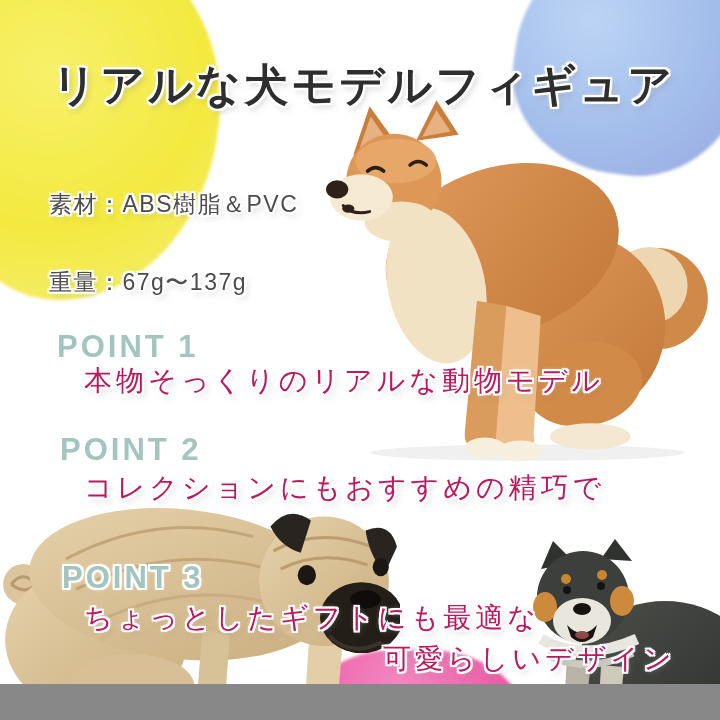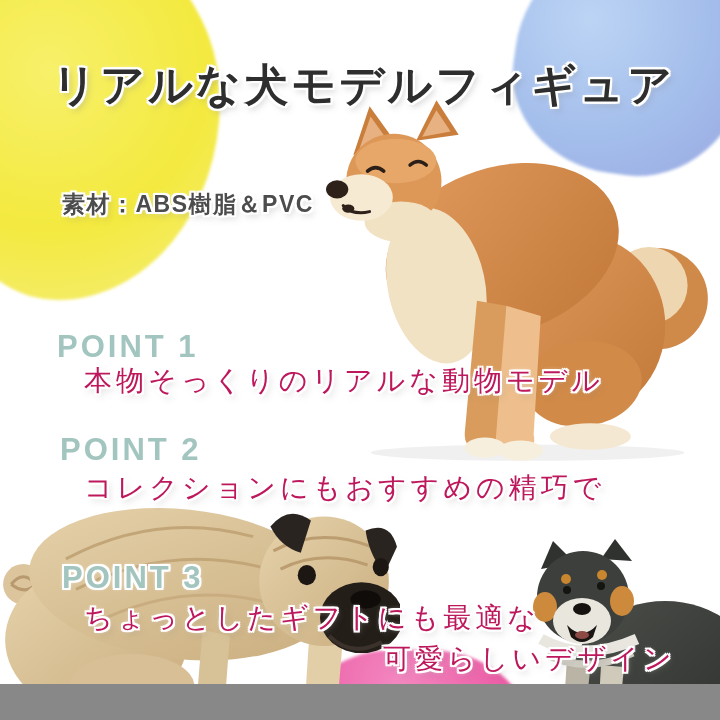--- a/index.html
+++ b/index.html
@@ -37,22 +37,22 @@
     text-shadow:
       -2px -2px 0 #fff, 2px -2px 0 #fff, -2px 2px 0 #fff, 2px 2px 0 #fff,
       -2px 0 0 #fff, 2px 0 0 #fff, 0 -2px 0 #fff, 0 2px 0 #fff,
       0 0 5px #fff, 3px 4px 6px rgba(120,120,120,0.35);
   }
   .title{
     left:52px;top:56px;font-size:44px;font-weight:700;color:#2e2e2e;
     letter-spacing:3px;z-index:6;margin:0;
   }
   .spec{
-    left:49px;font-size:23px;font-weight:700;color:#4c4c4c;
-    letter-spacing:1.5px;z-index:6;margin-left:13px;
+    left:49px;font-size:23px;font-weight:400;color:#4c4c4c;
+    letter-spacing:1.5px;z-index:6;
   }
   .spec-material{top:189px;}
   .spec-size{top:228px;}
   .spec-weight{top:267px;}
   .point-heading{
     font-size:31px;font-weight:600;color:#a3c5bf;letter-spacing:3px;z-index:6;
     text-shadow:
       -2px -2px 0 #fff, 2px -2px 0 #fff, -2px 2px 0 #fff, 2px 2px 0 #fff,
       -2px 0 0 #fff, 2px 0 0 #fff, 0 -2px 0 #fff, 0 2px 0 #fff, 0 0 5px #fff;
   }
@@ -165,20 +165,21 @@
     <ellipse cx="117" cy="62" rx="12" ry="15" fill="#cd8a3c"></ellipse>
     <ellipse cx="77" cy="82" rx="29" ry="23" fill="#e9e6dd"></ellipse>
     <ellipse cx="77" cy="70" rx="9" ry="6" fill="#15120f"></ellipse>
     <path d="M62 86 Q77 102 92 86 L88 98 Q77 108 66 98 Z" fill="#1a1512"></path>
     <ellipse cx="77" cy="96" rx="7" ry="4" fill="#8d4a45"></ellipse>
   </svg>
 
   <h1 class="txt title outline-w">リアルな犬モデルフィギュア</h1>
 
   <div class="txt spec spec-material outline-w">素材：ABS樹脂＆PVC</div>
+  <div class="txt spec spec-weight outline-w">重量：67g〜137g</div>
 
   <div class="txt point-heading ph1">POINT 1</div>
   <div class="txt point-text pt1 outline-w">本物そっくりのリアルな動物モデル</div>
 
   <div class="txt point-heading ph2">POINT 2</div>
   <div class="txt point-text pt2a outline-w">コレクションにもおすすめの精巧で</div>
 
   <div class="txt point-heading ph3">POINT 3</div>
   <div class="txt point-text pt3a outline-w">ちょっとしたギフトにも最適な</div>
   <div class="txt point-text pt3b outline-w">可愛らしいデザイン</div>

